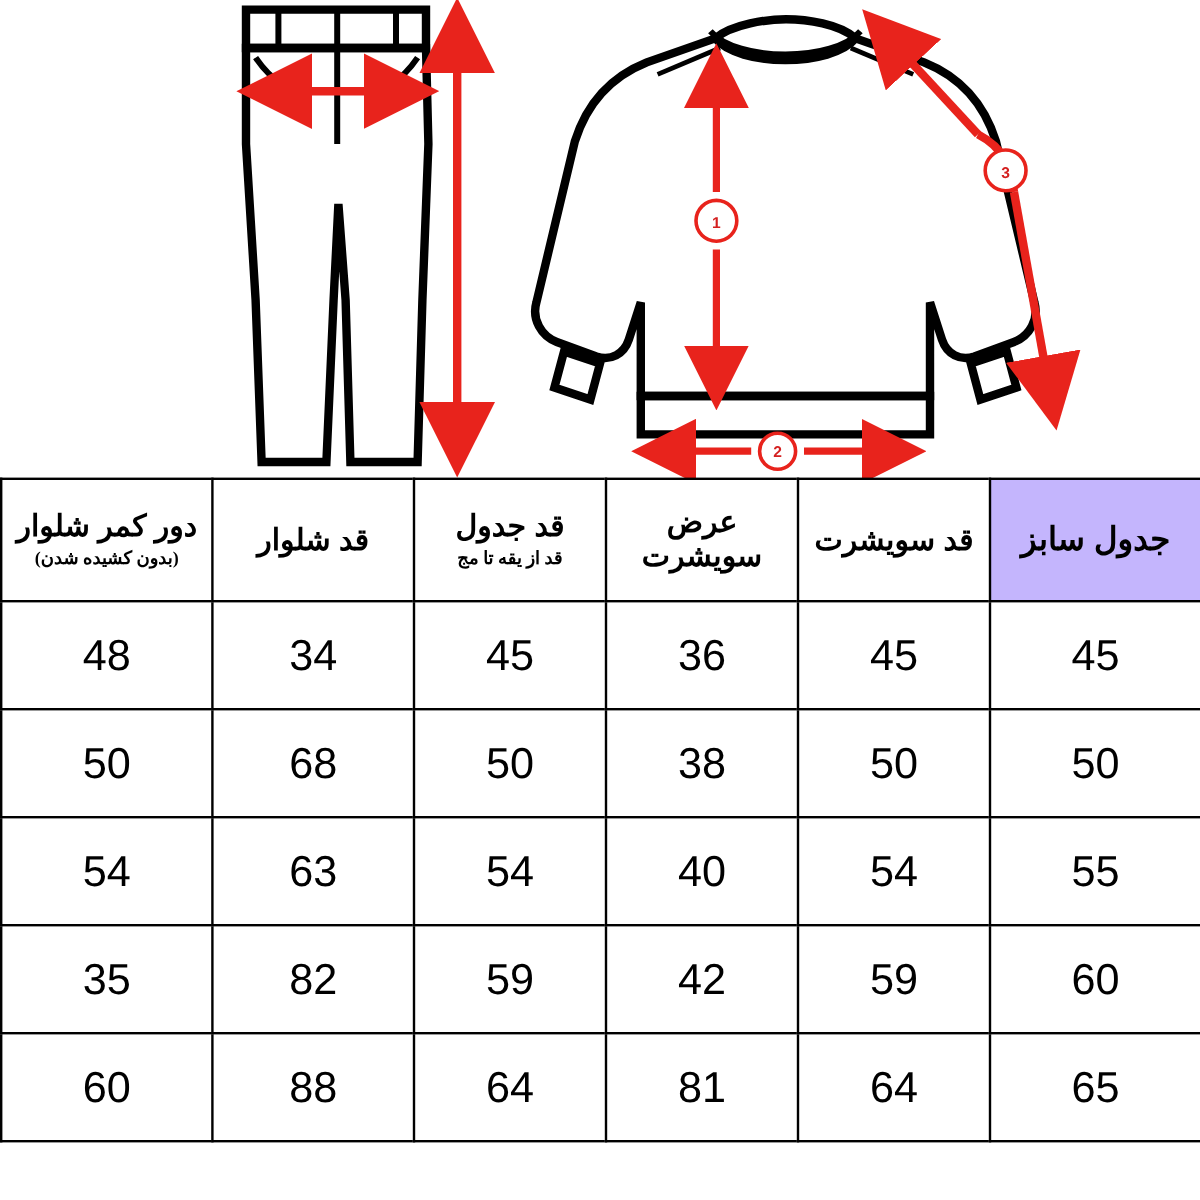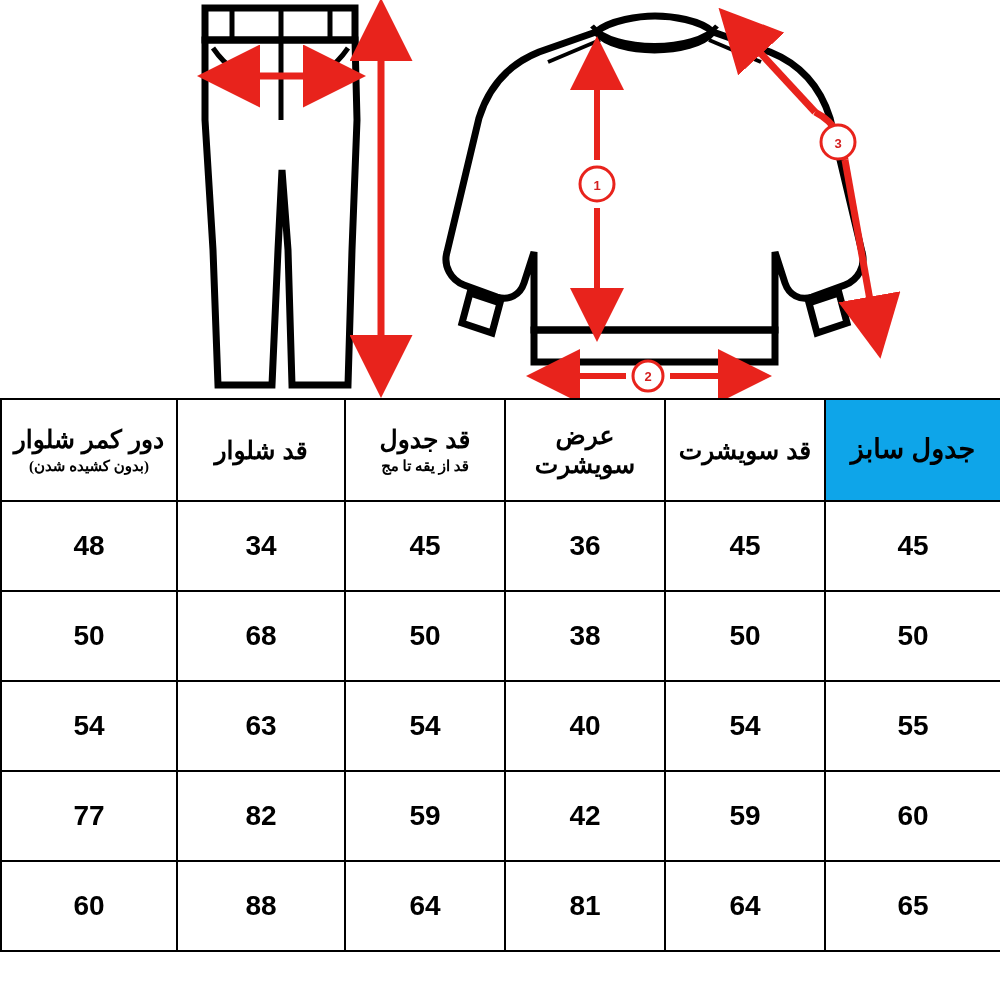--- a/index.html
+++ b/index.html
@@ -67,30 +67,30 @@
     font-weight: bold;
     letter-spacing: 0.5px;
   }
   .head-sub {
     font-size: 15px;
     font-weight: bold;
     margin-top: 4px;
     font-family: Liberation Serif, serif;
   }
   .head-title-cell {
-    background: #0ea5e9;
+    background: #c4b5fd;
   }
   .head-title-cell .head-main {
     font-size: 27px;
     letter-spacing: 2px;
   }
   table.size-table tr.data-row td {
     height: 88px;
-    font-size: 28px;
-    font-weight: bold;
+    font-size: 36px;
+    font-weight: normal;
   }
   
   col.c0 { width: 176px; }
   col.c1 { width: 160px; }
   col.c2 { width: 160px; }
   col.c3 { width: 160px; }
   col.c4 { width: 168px; }
   col.c5 { width: 176px; }
 
   .badge-text {
@@ -279,21 +279,21 @@
           <td>54</td>
           <td>63</td>
           <td>54</td>
         </tr>
         <tr class="data-row">
           <td>60</td>
           <td>59</td>
           <td>42</td>
           <td>59</td>
           <td>82</td>
-          <td>77</td>
+          <td>35</td>
         </tr>
         <tr class="data-row">
           <td>65</td>
           <td>64</td>
           <td>81</td>
           <td>64</td>
           <td>88</td>
           <td>60</td>
         </tr>
       </tbody>

